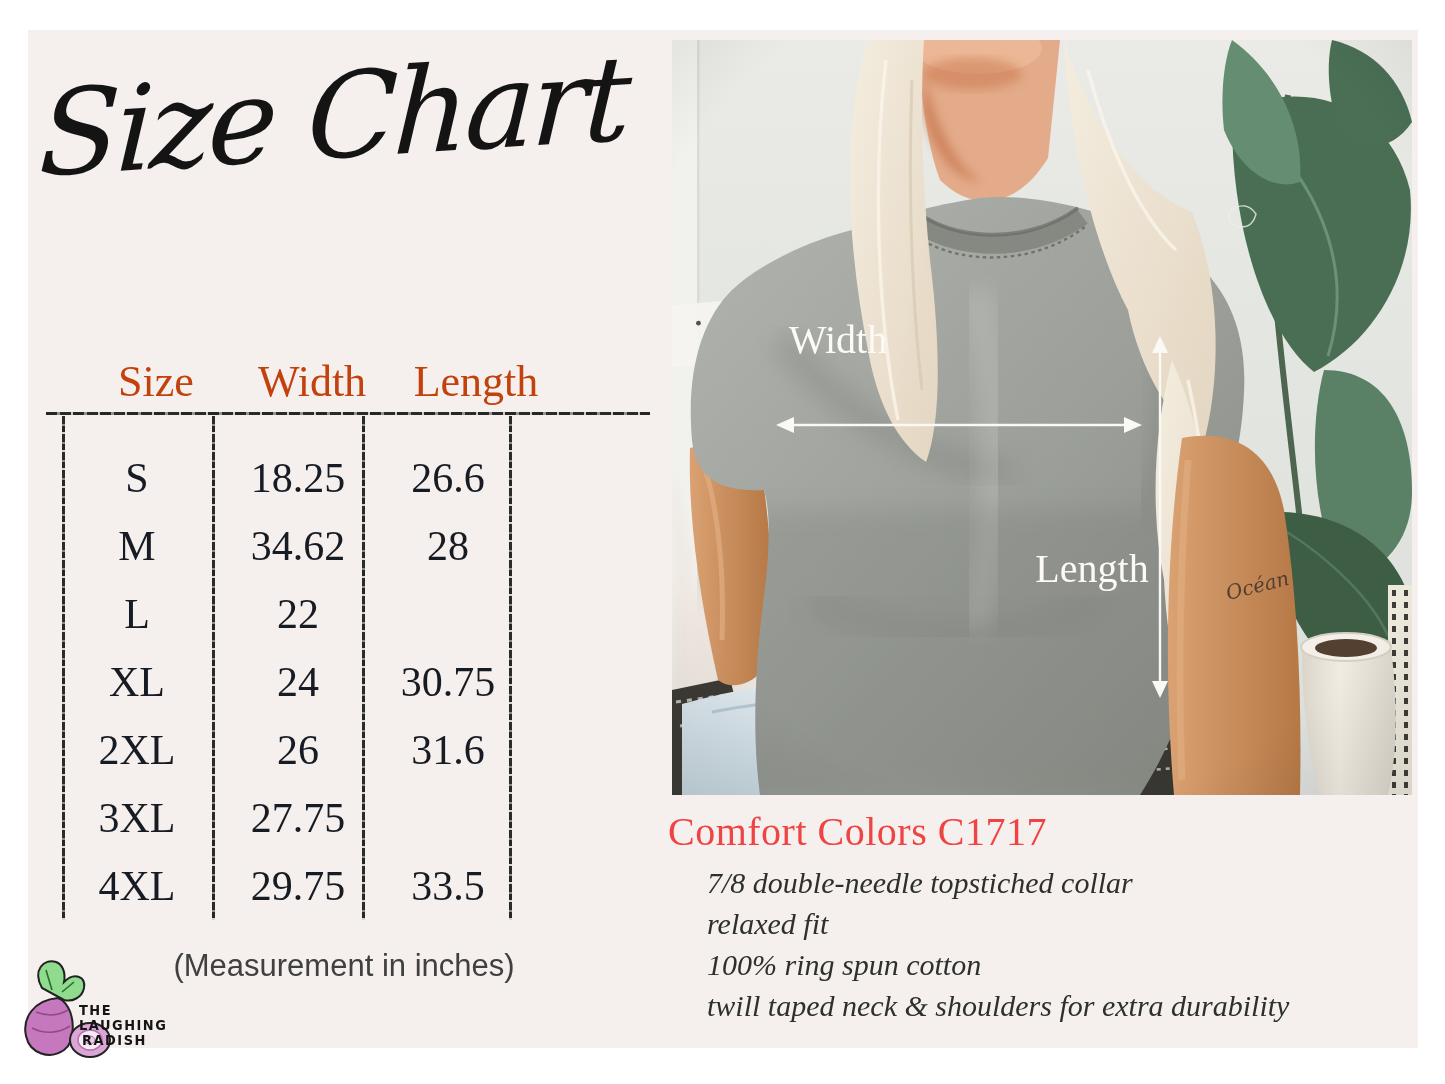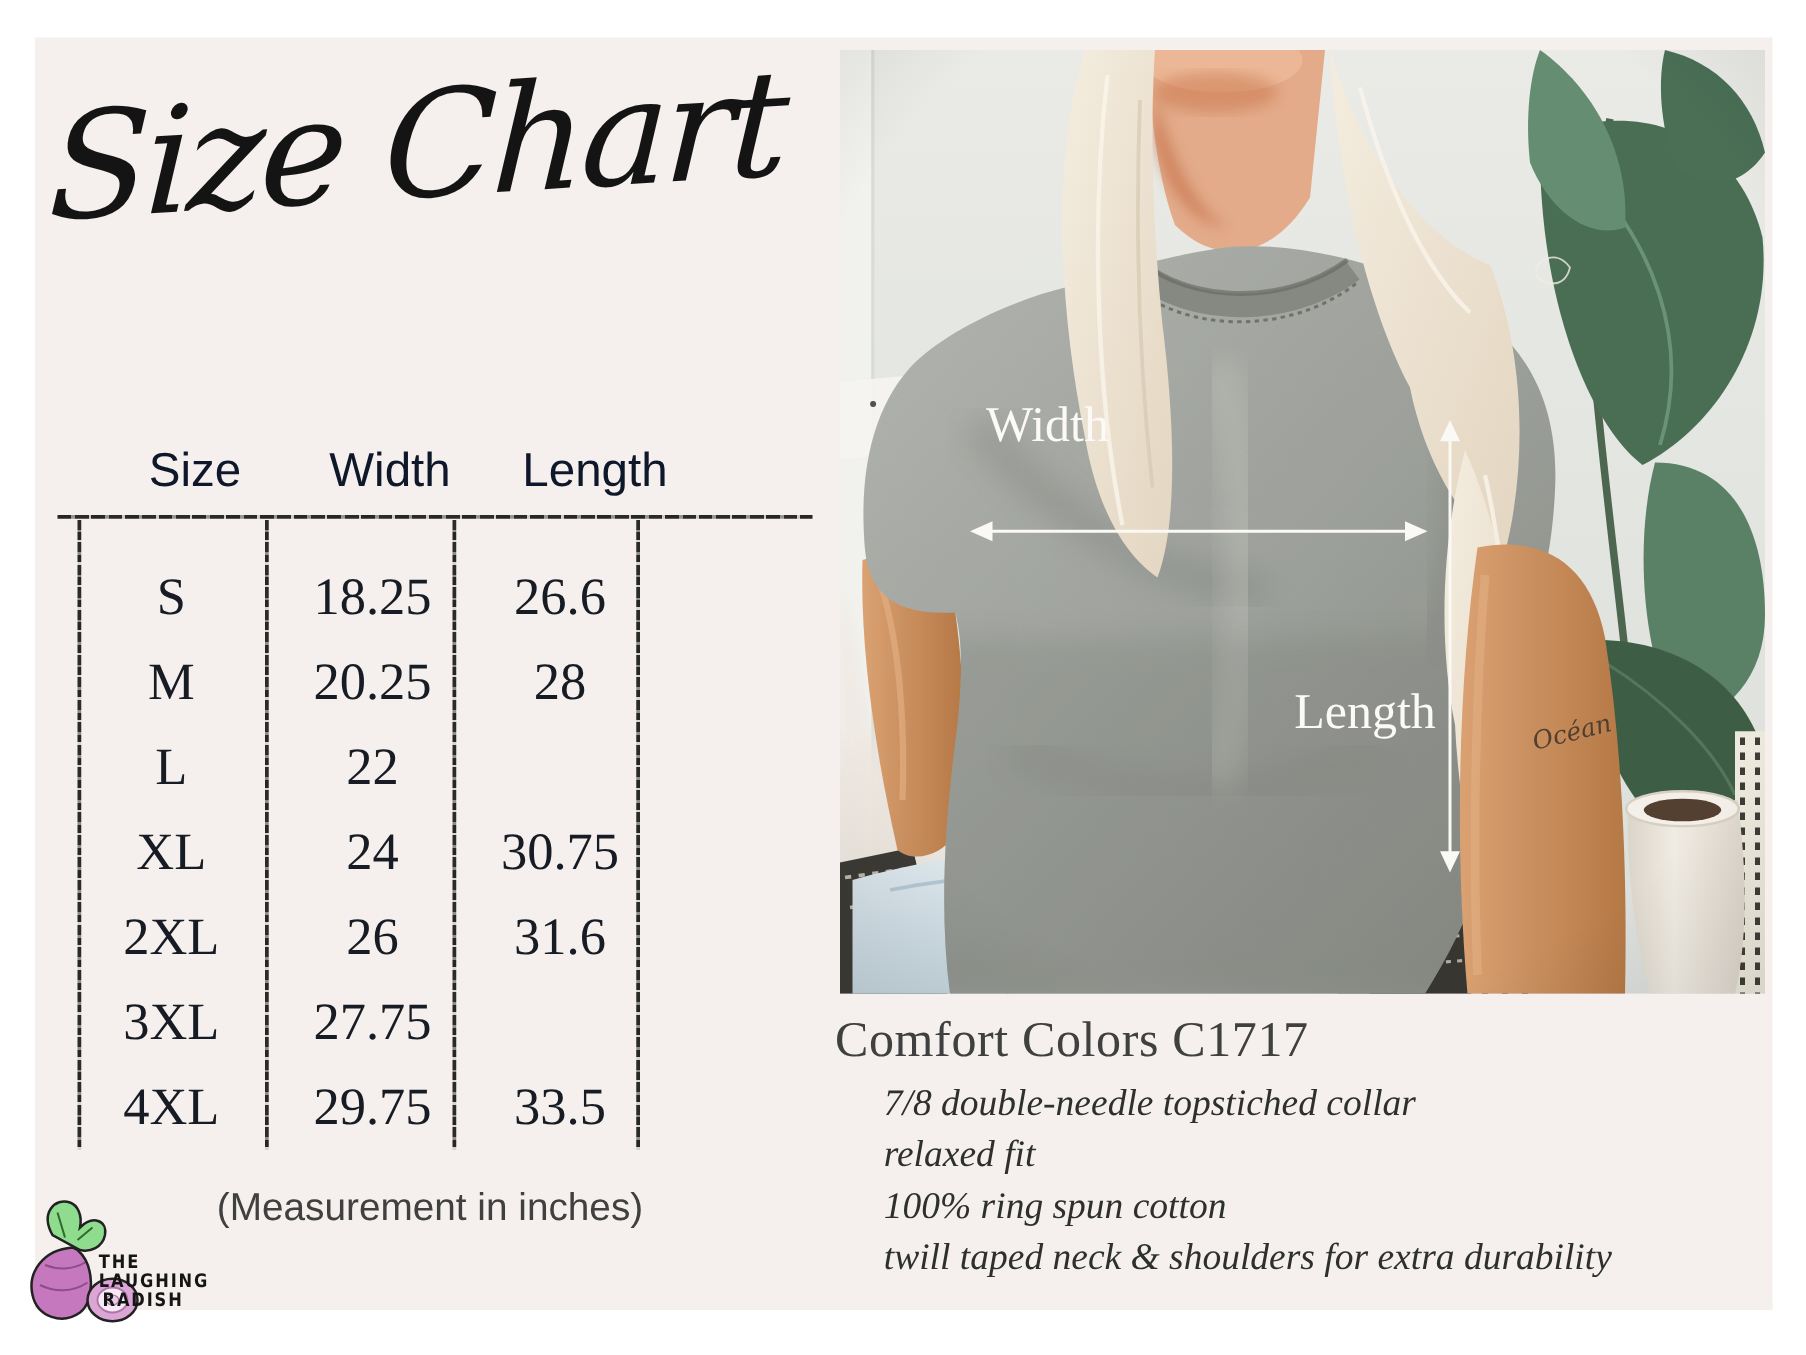--- a/index.html
+++ b/index.html
@@ -4,39 +4,39 @@
 <style>
   html,body{margin:0;padding:0;background:#ffffff;}
   #canvas{position:relative;width:1445px;height:1084px;background:#ffffff;overflow:hidden;
           font-family:"Liberation Serif", serif;}
   .card{position:absolute;left:28px;top:30px;width:1390px;height:1018px;background:#f5f0ed;}
   
   .script-title{position:absolute;left:44px;top:40px;width:620px;height:260px;
     font-family:"DejaVu Serif", serif;font-style:italic;font-size:118px;line-height:1.6;
     color:#141414;transform:rotate(-3.5deg) skewX(-6deg);transform-origin:left top;letter-spacing:-4px;white-space:nowrap;}
   .tbl-header span{position:absolute;top:356px;transform:translateX(-50%);
-    font-size:38px;color:#0f172a;font-family:Liberation Sans, sans-serif;}
+    font-size:44px;color:#c2410c;font-family:Liberation Serif, serif;}
   .h-size{left:156px;} .h-width{left:312px;} .h-length{left:476px;}
   .hline{position:absolute;left:46px;top:412px;width:604px;height:3px;filter:blur(.4px);
     background:repeating-linear-gradient(to right,#262622 0 11px,rgba(38,38,34,.45) 11px 14px,#2b2b27 14px 25px,rgba(38,38,34,.18) 25px 27px);}
   .vline{position:absolute;top:416px;width:3px;height:504px;filter:blur(.4px);
     background:repeating-linear-gradient(to bottom,#2b2b27 0 8px,rgba(40,40,36,.5) 8px 10px,#262622 10px 16px,rgba(40,40,36,.15) 16px 18px);}
   .v1{left:62px;} .v2{left:212px;} .v3{left:362px;} .v4{left:509px;}
   .rows{position:absolute;left:62px;top:444px;width:450px;}
   .row{display:flex;height:68px;align-items:center;}
   .cell{text-align:center;font-size:42px;color:#171b23;font-family:"Liberation Serif",serif;}
   .c1{width:150px;} .c2{width:172px;} .c3{width:128px;}
   .note{position:absolute;left:48px;top:948px;width:592px;text-align:center;
     font-size:31px;color:#404040;font-family:Liberation Sans, sans-serif;}
   
   .logo{position:absolute;left:22px;top:948px;}
   
   .photo{position:absolute;left:672px;top:40px;width:740px;height:755px;}
   
-  .prod-title{position:absolute;left:668px;top:808px;font-size:40px;color:#404040;
+  .prod-title{position:absolute;left:668px;top:808px;font-size:40px;color:#ef4444;
     font-family:"Liberation Serif",serif;letter-spacing:.5px;}
   .prod-details{position:absolute;left:679px;top:862px;font-family:"Liberation Serif",serif;
     font-style:italic;font-size:30px;line-height:41px;color:#2d302d;}
   .prod-details div{white-space:nowrap;margin-left:28px;}
 </style>
 </head>
 <body>
 
 <div id="canvas">
   <div class="card"></div>
@@ -56,21 +56,21 @@
   <div class="vline v4"></div>
 
   <div class="rows">
     <div class="row">
       <div class="cell c1">S</div>
       <div class="cell c2">18.25</div>
       <div class="cell c3">26.6</div>
     </div>
     <div class="row">
       <div class="cell c1">M</div>
-      <div class="cell c2">20.25</div>
+      <div class="cell c2">34.62</div>
       <div class="cell c3">28</div>
     </div>
     <div class="row">
       <div class="cell c1">L</div>
       <div class="cell c2">22</div>
     </div>
     <div class="row">
       <div class="cell c1">XL</div>
       <div class="cell c2">24</div>
       <div class="cell c3">30.75</div>

